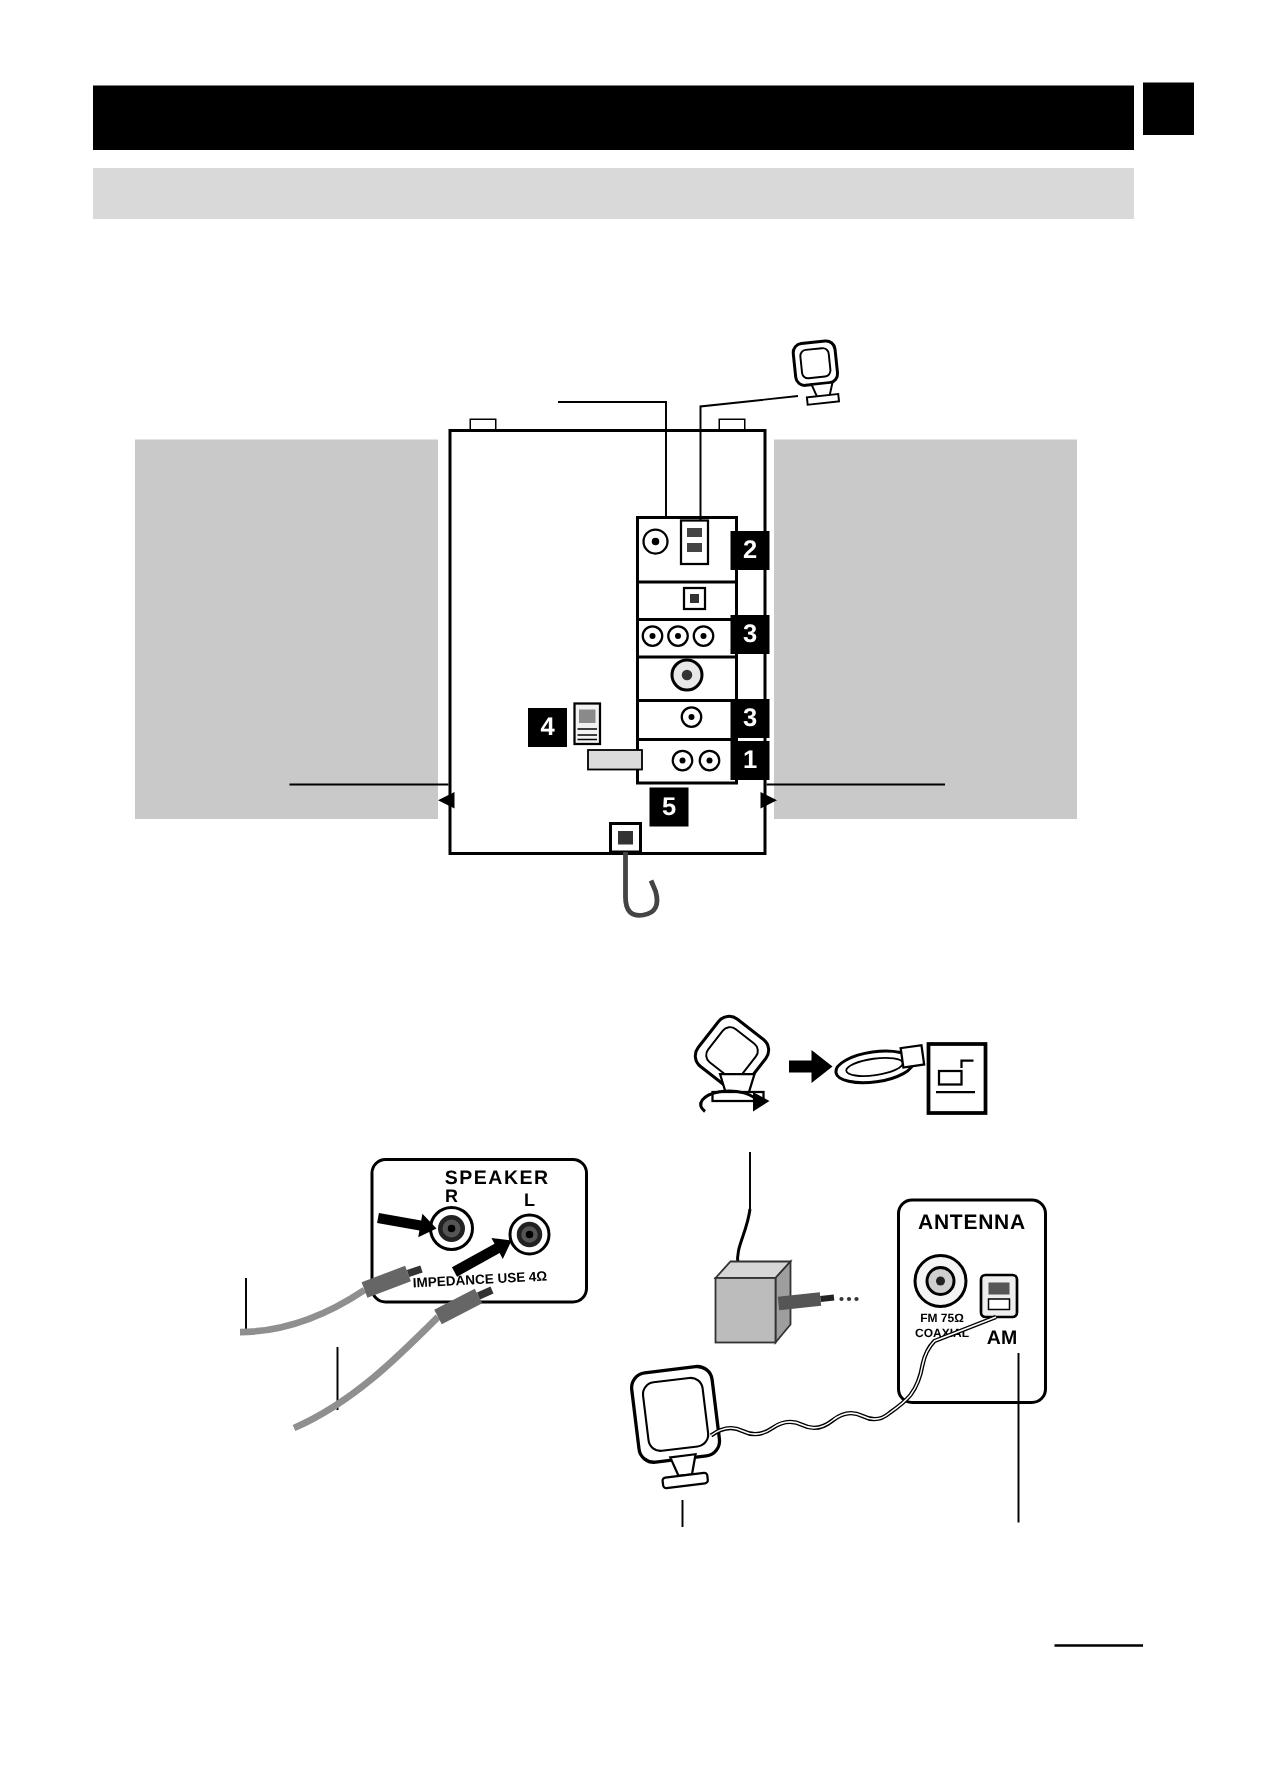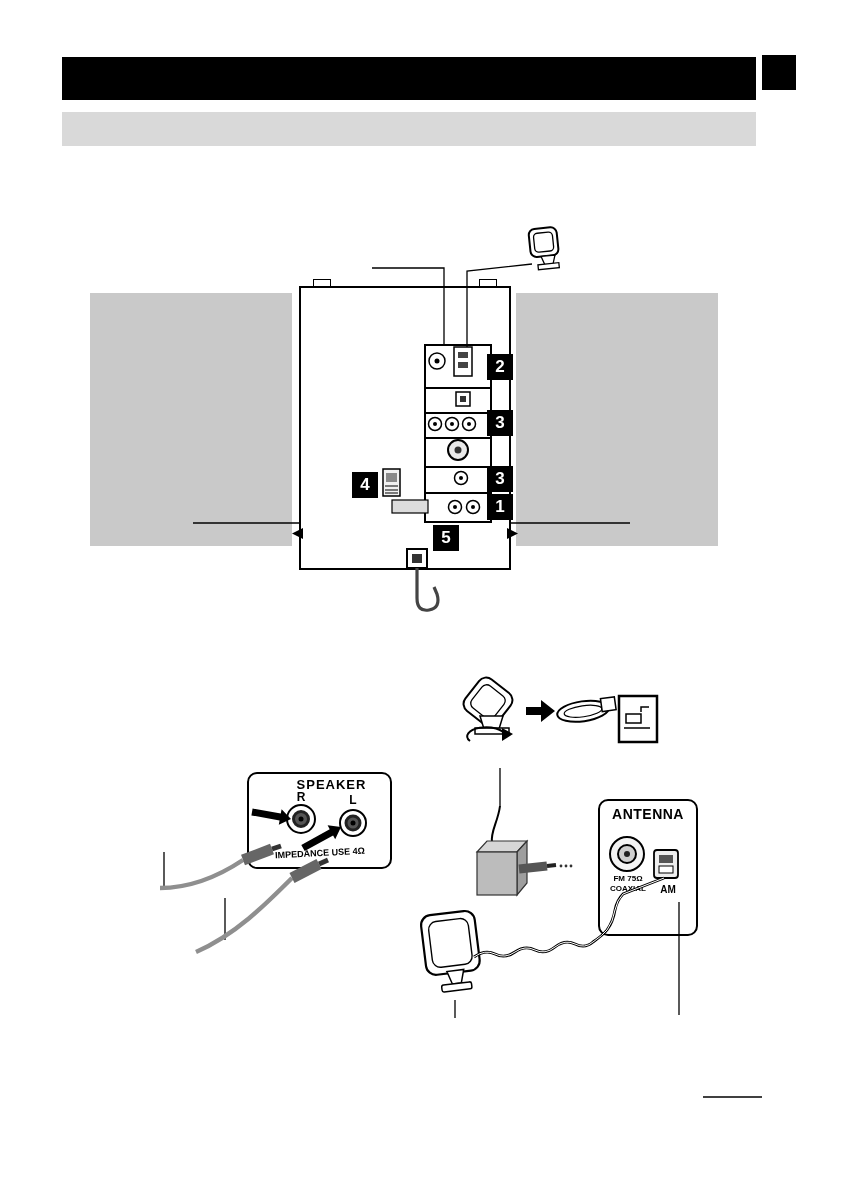--- a/index.html
+++ b/index.html
@@ -49,21 +49,21 @@
   <div class="panel" style="left:247px;top:772px;width:145px;height:97px;"></div>
   <div class="lbl" style="left:247px;top:777px;width:169px;text-align:center;font-size:13px;letter-spacing:1px;">SPEAKER</div>
   <div class="lbl" style="left:291px;top:790px;width:20px;text-align:center;font-size:12px;">R</div>
   <div class="lbl" style="left:343px;top:793px;width:20px;text-align:center;font-size:12px;">L</div>
   <div class="lbl" style="left:251px;top:848px;width:138px;text-align:center;font-size:9px;transform:rotate(-3deg);">IMPEDANCE USE 4Ω</div>
 
   <div class="panel" style="left:598px;top:799px;width:100px;height:137px;"></div>
   <div class="lbl" style="left:598px;top:806px;width:100px;text-align:center;font-size:14px;letter-spacing:0.5px;">ANTENNA</div>
   <div class="lbl" style="left:599px;top:874px;width:58px;text-align:center;font-size:8px;">FM 75Ω</div>
   <div class="lbl" style="left:599px;top:884px;width:58px;text-align:center;font-size:8px;">COAXIAL</div>
-  <div class="lbl" style="left:655px;top:884px;width:26px;text-align:center;font-size:10px;">AM</div>
+  <div class="lbl" style="left:655px;top:884px;width:26px;text-align:center;font-size:13px;">AM</div>
 
   <svg width="841" height="1191" style="position:absolute;left:0;top:0;z-index:5;pointer-events:none;">
 
     <path d="M372,268 H444 V346" stroke="#000" stroke-width="1.3" fill="none"></path>
     <path d="M467,347 V271 L532,264" stroke="#000" stroke-width="1.3" fill="none"></path>
 
     <g transform="rotate(-6 545 246)" stroke="#000" fill="#fff">
       <rect x="530" y="228" width="28" height="28" rx="6" stroke-width="2"></rect>
       <rect x="534.5" y="232.5" width="19" height="19" rx="4" stroke-width="1.3"></rect>
       <polygon points="540,256 543,265 551,265 554,256" stroke-width="1.3"></polygon>

